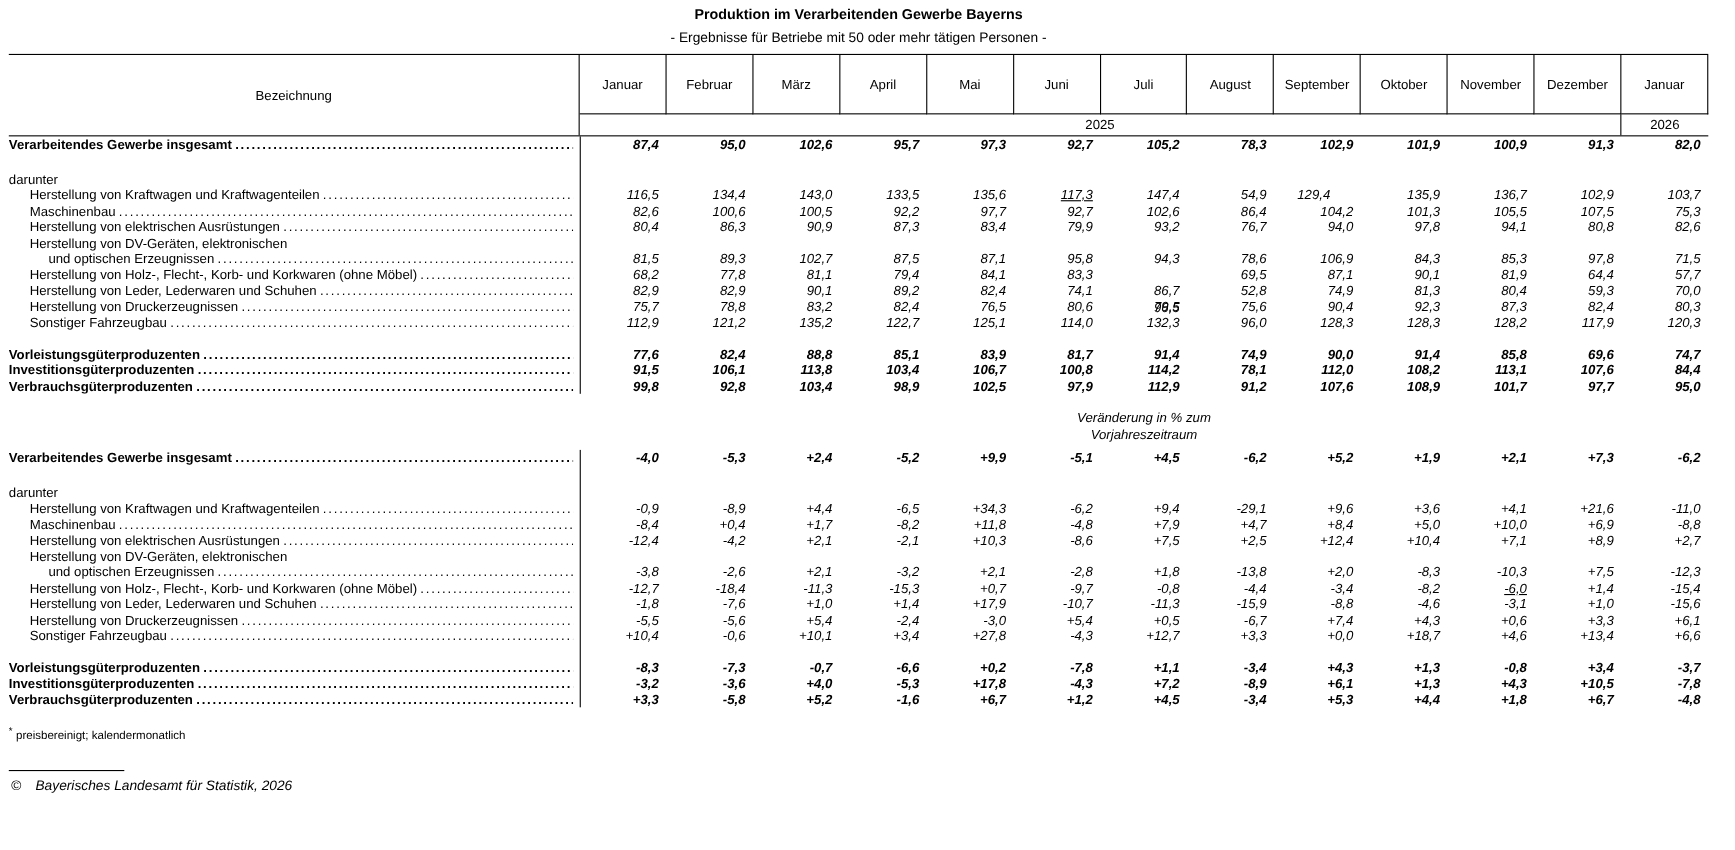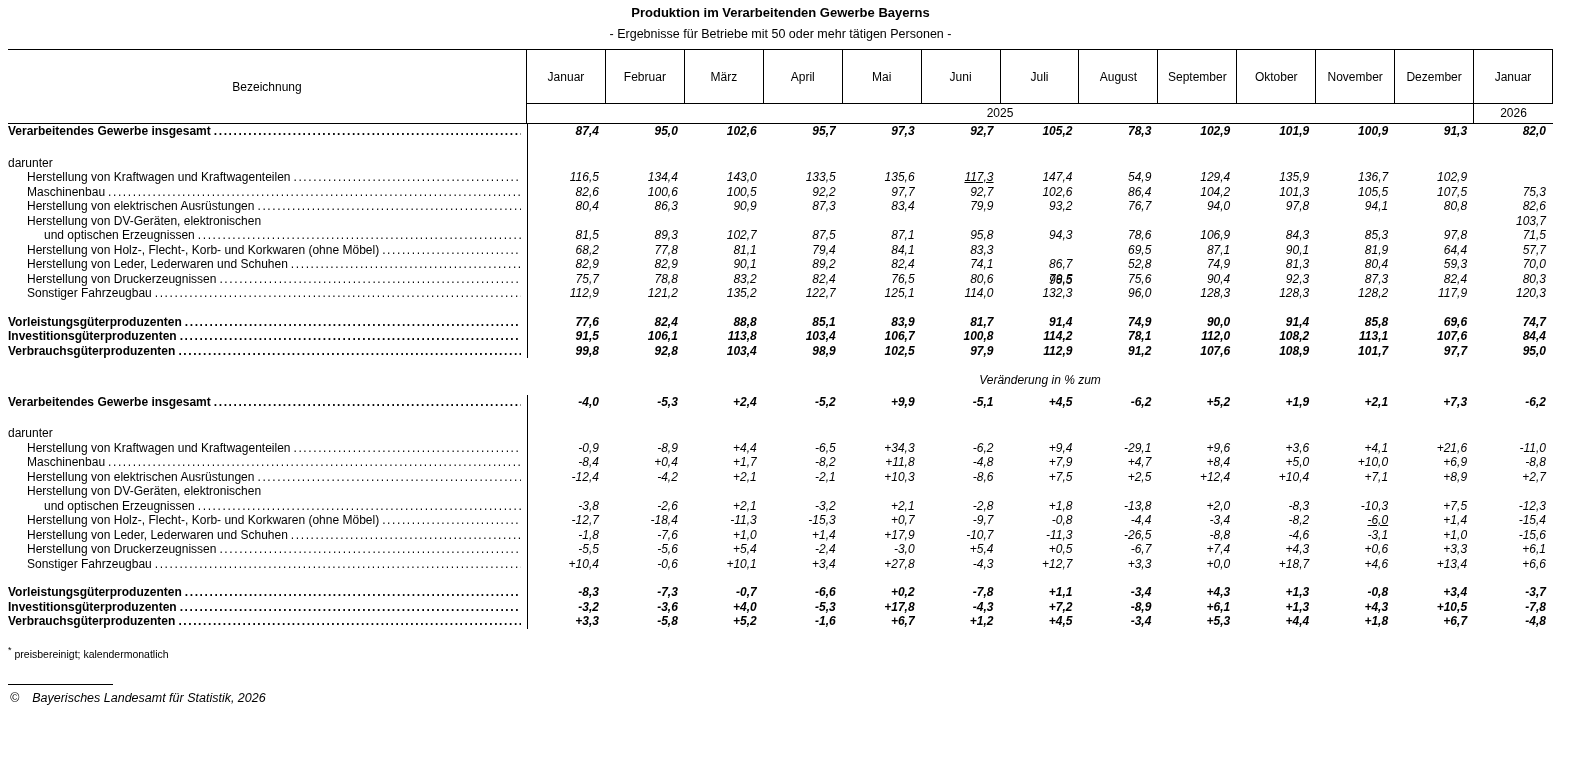--- a/index.html
+++ b/index.html
@@ -122,25 +122,25 @@
                 <span class="dots">....................................................................................................................................................................................................................................................................</span>
               </div>
               <div class="val" style="grid-column: 2;">116,5</div>
               <div class="val" style="grid-column: 3;">134,4</div>
               <div class="val" style="grid-column: 4;">143,0</div>
               <div class="val" style="grid-column: 5;">133,5</div>
               <div class="val" style="grid-column: 6;">135,6</div>
               <div class="val" style="grid-column: 7; text-decoration: underline;">117,3</div>
               <div class="val" style="grid-column: 8;">147,4</div>
               <div class="val" style="grid-column: 9;">54,9</div>
-              <div class="val" style="grid-column: 10;">129,4</div>
+              <div class="val" style="grid-column: 10; text-align: center;">129,4</div>
               <div class="val" style="grid-column: 11;">135,9</div>
               <div class="val" style="grid-column: 12;">136,7</div>
               <div class="val" style="grid-column: 13;">102,9</div>
-              <div class="val" style="grid-column: 14; margin-top: 44px;">103,7</div>
+              <div class="val" style="grid-column: 14;">103,7</div>
             </div>
             <div class="row sub">
               <div class="lblcell">
                 <span class="lbltext">Maschinenbau</span>
                 <span class="dots">....................................................................................................................................................................................................................................................................</span>
               </div>
               <div class="val" style="grid-column: 2;">82,6</div>
               <div class="val" style="grid-column: 3;">100,6</div>
               <div class="val" style="grid-column: 4;">100,5</div>
               <div class="val" style="grid-column: 5;">92,2</div>
@@ -328,20 +328,21 @@
               <div class="val" style="grid-column: 11;">108,9</div>
               <div class="val" style="grid-column: 12;">101,7</div>
               <div class="val" style="grid-column: 13;">97,7</div>
               <div class="val" style="grid-column: 14;">95,0</div>
             </div>
           </div>
         </div>
         <div class="section">
           <div class="section-head">
             <div>Veränderung in % zum</div>
+            <div>Vorjahreszeitraum</div>
           </div>
           <div class="rowblock">
             <div class="row total">
               <div class="lblcell">
                 <span class="lbltext">Verarbeitendes Gewerbe insgesamt</span>
                 <span class="dots">....................................................................................................................................................................................................................................................................</span>
               </div>
               <div class="val" style="grid-column: 2;">-4,0</div>
               <div class="val" style="grid-column: 3;">-5,3</div>
               <div class="val" style="grid-column: 4;">+2,4</div>
@@ -466,21 +467,21 @@
                 <span class="lbltext">Herstellung von Leder, Lederwaren und Schuhen</span>
                 <span class="dots">....................................................................................................................................................................................................................................................................</span>
               </div>
               <div class="val" style="grid-column: 2;">-1,8</div>
               <div class="val" style="grid-column: 3;">-7,6</div>
               <div class="val" style="grid-column: 4;">+1,0</div>
               <div class="val" style="grid-column: 5;">+1,4</div>
               <div class="val" style="grid-column: 6;">+17,9</div>
               <div class="val" style="grid-column: 7;">-10,7</div>
               <div class="val" style="grid-column: 8;">-11,3</div>
-              <div class="val" style="grid-column: 9;">-26,5</div>
+              <div class="val" style="grid-column: 9;">-15,9</div>
               <div class="val" style="grid-column: 10;">-8,8</div>
               <div class="val" style="grid-column: 11;">-4,6</div>
               <div class="val" style="grid-column: 12;">-3,1</div>
               <div class="val" style="grid-column: 13;">+1,0</div>
               <div class="val" style="grid-column: 14;">-15,6</div>
             </div>
             <div class="row sub">
               <div class="lblcell">
                 <span class="lbltext">Herstellung von Druckerzeugnissen</span>
                 <span class="dots">....................................................................................................................................................................................................................................................................</span>

